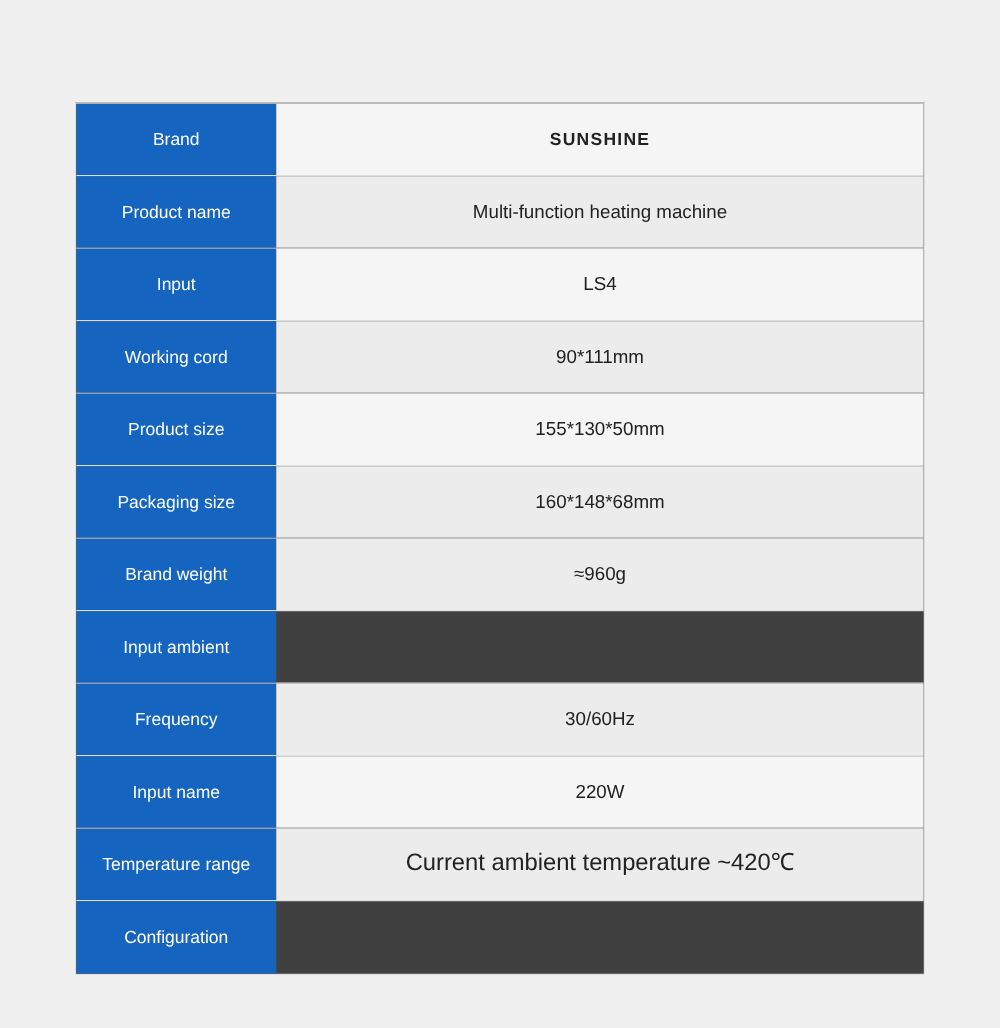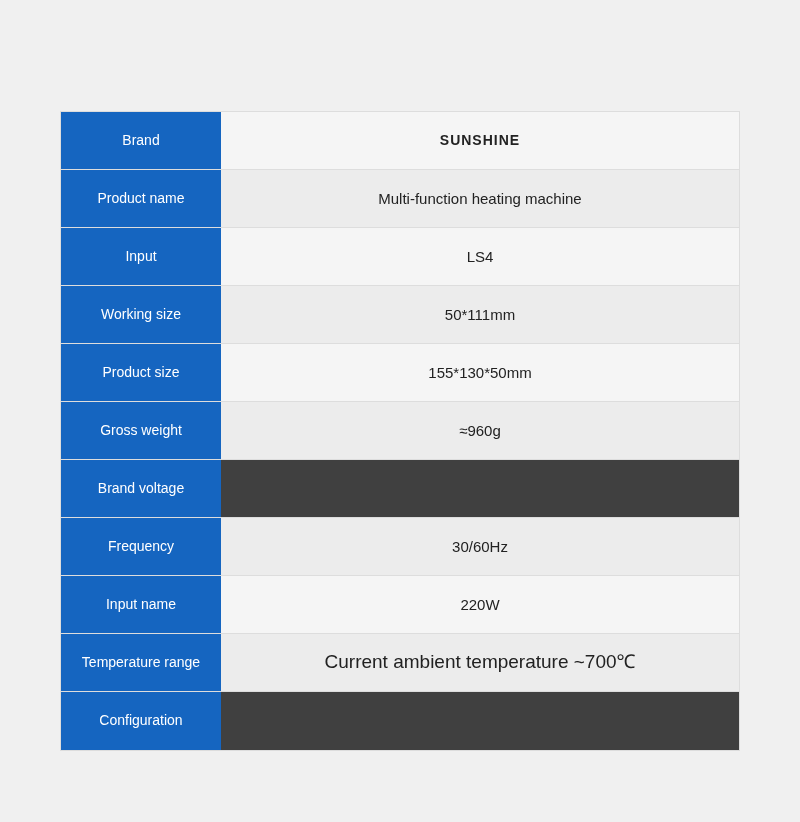--- a/index.html
+++ b/index.html
@@ -94,42 +94,46 @@
     </div>
     <div class="spec-row spec-row-alt">
       <div class="spec-label">Product name</div>
       <div class="spec-value">Multi-function heating machine</div>
     </div>
     <div class="spec-row">
       <div class="spec-label">Input</div>
       <div class="spec-value">LS4</div>
     </div>
     <div class="spec-row spec-row-alt">
-      <div class="spec-label">Working size</div>
-      <div class="spec-value">50*111mm</div>
+      <div class="spec-label">Working cord</div>
+      <div class="spec-value">90*111mm</div>
     </div>
     <div class="spec-row">
       <div class="spec-label">Product size</div>
       <div class="spec-value">155*130*50mm</div>
     </div>
     <div class="spec-row spec-row-alt">
-      <div class="spec-label">Gross weight</div>
+      <div class="spec-label">Packaging size</div>
+      <div class="spec-value">160*148*68mm</div>
+    </div>
+    <div class="spec-row spec-row-alt">
+      <div class="spec-label">Brand weight</div>
       <div class="spec-value">≈960g</div>
     </div>
     <div class="spec-row">
-      <div class="spec-label">Brand voltage</div>
+      <div class="spec-label">Input ambient</div>
     </div>
     <div class="spec-row spec-row-alt">
       <div class="spec-label">Frequency</div>
       <div class="spec-value">30/60Hz</div>
     </div>
     <div class="spec-row">
       <div class="spec-label">Input name</div>
       <div class="spec-value">220W</div>
     </div>
     <div class="spec-row spec-row-alt">
       <div class="spec-label">Temperature range</div>
-      <div class="spec-value temp-value">Current ambient temperature ~700℃</div>
+      <div class="spec-value temp-value">Current ambient temperature ~420℃</div>
     </div>
     <div class="spec-row">
       <div class="spec-label">Configuration</div>
     </div>
   </div>
 
 </body></html>

